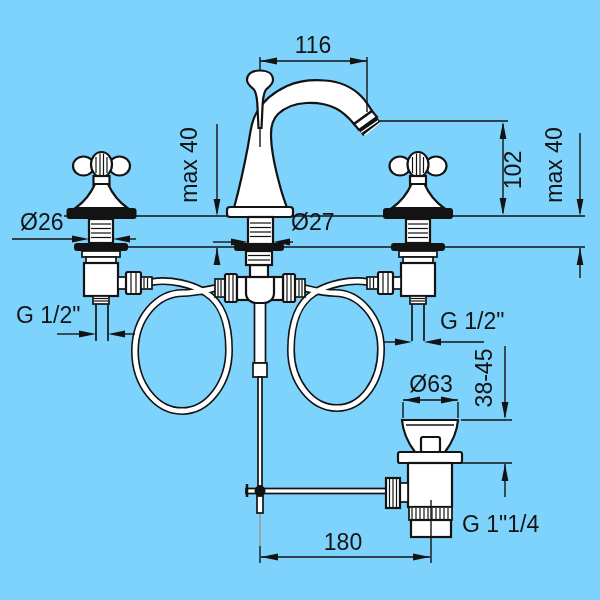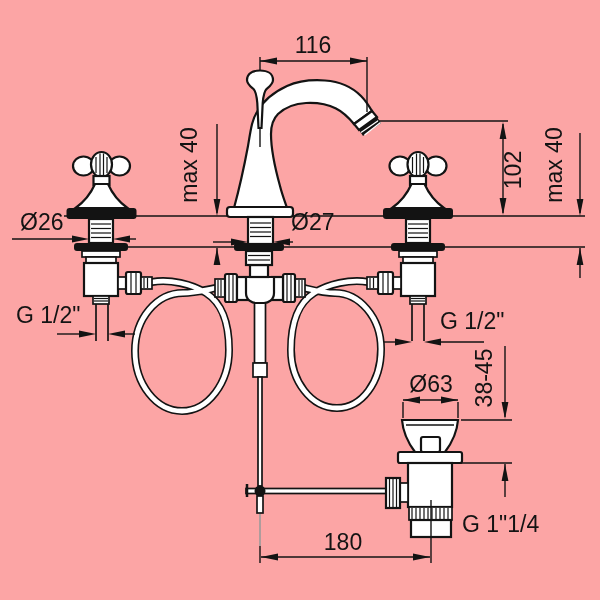--- a/index.html
+++ b/index.html
@@ -1,16 +1,16 @@
 <!DOCTYPE html>
 <html><head>
 <meta charset="utf-8">
 <style>
   html,body{margin:0;padding:0;background:#fff;}
-  .stage{position:relative;width:600px;height:600px;background:#fca5a5;overflow:hidden;}
+  .stage{position:relative;width:600px;height:600px;background:#7dd3fc;overflow:hidden;}
   svg{position:absolute;left:0;top:0;}
   text{font-family:"Liberation Sans","DejaVu Sans",sans-serif;font-size:23px;fill:#131313;}
   .ln{stroke:#131313;fill:none;}
   .thin{stroke-width:1.4;}
   .part{stroke:#131313;stroke-width:2.2;fill:#fff;}
   .part-t{stroke:#131313;stroke-width:1.7;fill:#fff;}
   .hatch{stroke:#131313;stroke-width:1.2;fill:none;}
   .dark{fill:#131313;stroke:none;}
   .arr{fill:#131313;stroke:none;}
   .hose-out{stroke:#131313;stroke-width:8;fill:none;stroke-linecap:round;}

